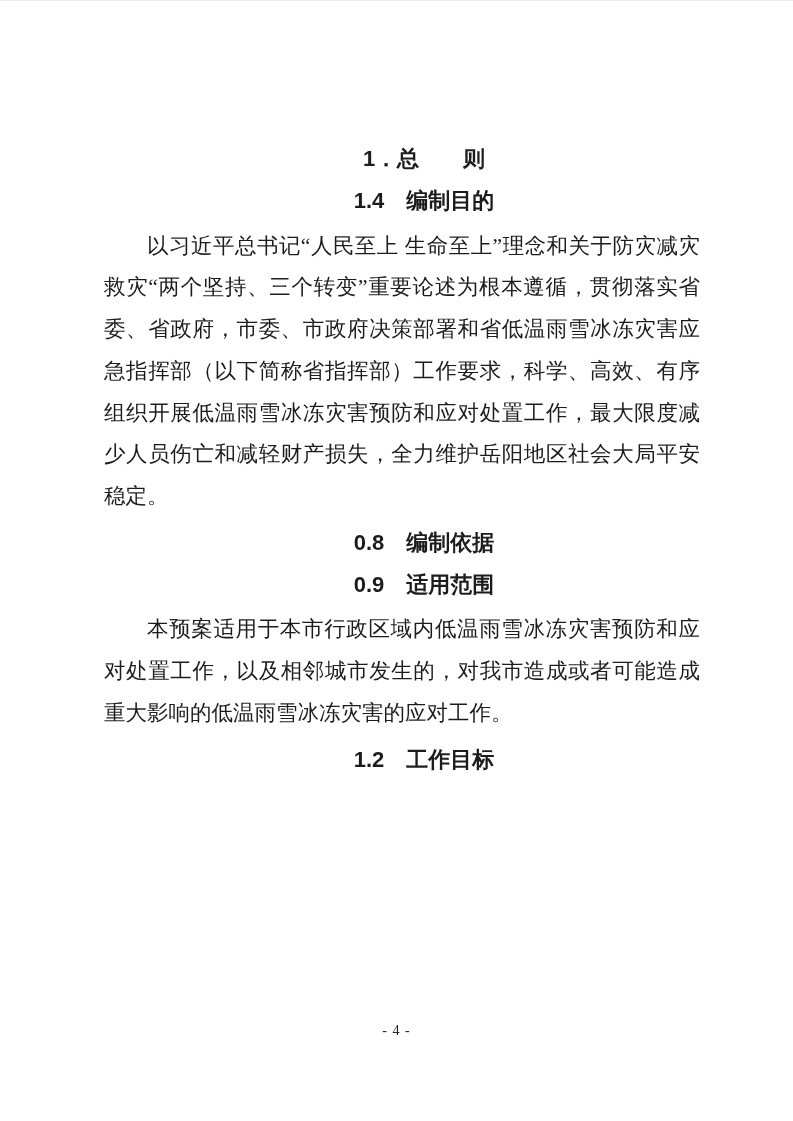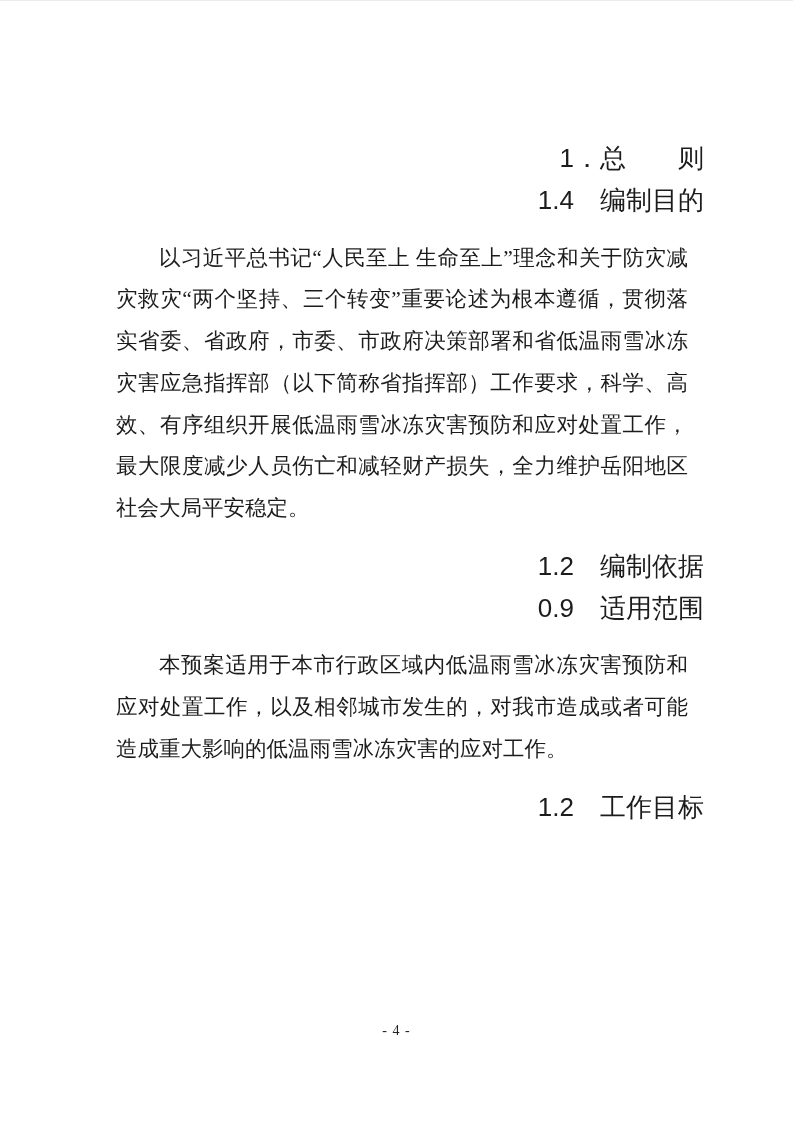--- a/index.html
+++ b/index.html
@@ -26,29 +26,29 @@
     font-size: 21.5px;
     line-height: 41.75px;
     text-align: justify;
     text-justify: inter-ideograph;
   }
   .content h1.doc-h1,
   .content h2.doc-h2 {
     margin: 0;
     padding: 0;
     font-family: "Liberation Sans", "DejaVu Sans", sans-serif;
-    font-size: 26px;
-    font-weight: 400;
+    font-size: 22px;
+    font-weight: 700;
     line-height: 41.75px;
     text-indent: 2em;
     white-space: pre-wrap;
-    text-align: right;
+    text-align: center;
   }
   .content p.doc-para {
-    margin: 16px;
+    margin: 4px;
     padding: 0;
     text-indent: 2em;
     white-space: pre-wrap;
   }
   .footer-pagenum {
     position: absolute;
     top: 1020px;
     left: 0;
     width: 100%;
     text-align: center;
@@ -62,21 +62,21 @@
 </head>
 <body>
 
 <div class="page">
   <div class="content">
     <h1 class="doc-h1">1．总　　则</h1>
 
     <h2 class="doc-h2">1.4　编制目的</h2>
     <p class="doc-para">以习近平总书记“人民至上 生命至上”理念和关于防灾减灾救灾“两个坚持、三个转变”重要论述为根本遵循，贯彻落实省委、省政府，市委、市政府决策部署和省低温雨雪冰冻灾害应急指挥部（以下简称省指挥部）工作要求，科学、高效、有序组织开展低温雨雪冰冻灾害预防和应对处置工作，最大限度减少人员伤亡和减轻财产损失，全力维护岳阳地区社会大局平安稳定。</p>
 
-    <h2 class="doc-h2">1.2　编制依据</h2>
+    <h2 class="doc-h2">0.8　编制依据</h2>
 
     <h2 class="doc-h2">0.9　适用范围</h2>
     <p class="doc-para">本预案适用于本市行政区域内低温雨雪冰冻灾害预防和应对处置工作，以及相邻城市发生的，对我市造成或者可能造成重大影响的低温雨雪冰冻灾害的应对工作。</p>
 
     <h2 class="doc-h2">1.2　工作目标</h2>
   </div>
 
   <div class="footer-pagenum">- 4 -</div>
 </div>
 

